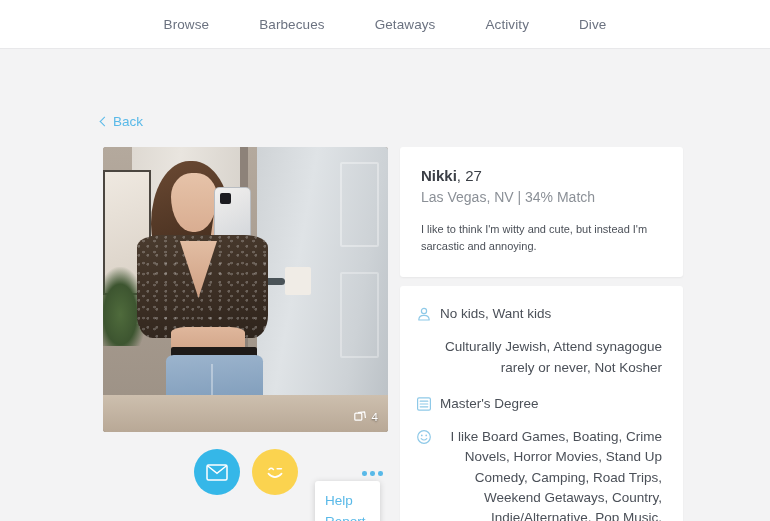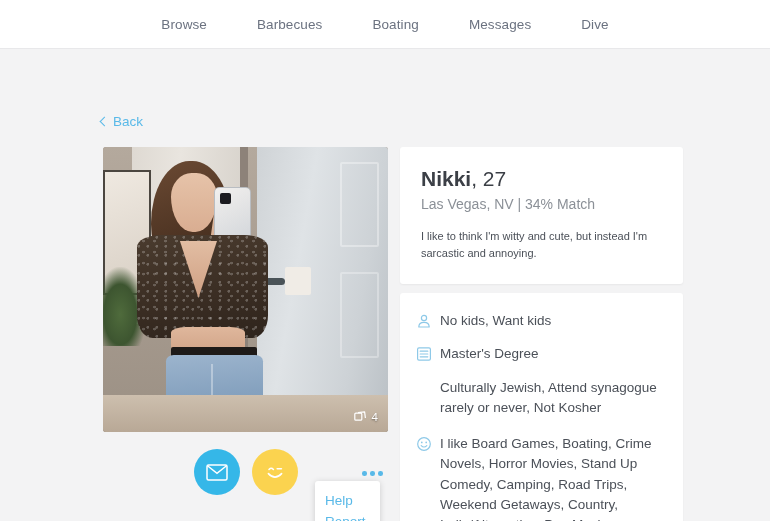--- a/index.html
+++ b/index.html
@@ -276,21 +276,21 @@
     width: 283px;
   }
   .card {
     background: #ffffff;
     border-radius: 3px;
     box-shadow: 0 1px 2px rgba(0,0,0,.05);
   }
   .card-profile { padding: 20px 21px 22px 21px; }
 
   .name-line {
-    font-size: 21px;
+    font-size: 15px;
     color: #3b3f46;
     margin-bottom: 5px;
   }
   .name-line .nm { font-weight: bold; }
 
   .meta-line {
     font-size: 14px;
     color: #8b9097;
     margin-bottom: 16px;
   }
@@ -314,31 +314,32 @@
   .detail-row:last-child { margin-bottom: 0; }
   .detail-icon {
     flex: 0 0 16px;
     width: 16px; height: 16px;
     margin-top: 2px;
   }
   .detail-text {
     font-size: 13.5px;
     color: #4b5058;
     line-height: 1.5;
+    text-align: right;
   }
   .detail-row.indented { padding-left: 24px; margin-bottom: 16px; }
 </style>
 </head>
 <body>
 
 <div class="navbar">
   <span class="nav-item">Browse</span>
   <span class="nav-item">Barbecues</span>
-  <span class="nav-item">Boating</span>
-  <span class="nav-item">Messages</span>
+  <span class="nav-item">Getaways</span>
+  <span class="nav-item">Activity</span>
   <span class="nav-item">Dive</span>
 </div>
 
 <div class="page">
 
   <div class="back-link">
     <span class="chev"></span>
     <span>Back</span>
   </div>
 
@@ -419,30 +420,30 @@
     <div class="card card-details">
 
       <div class="detail-row">
         <svg class="detail-icon" viewBox="0 0 16 16">
           <circle cx="8" cy="5" r="2.6" fill="none" stroke="#8ec9e8" stroke-width="1.2"></circle>
           <path d="M2.8 14 q0 -4.6 5.2 -4.6 q5.2 0 5.2 4.6 z" fill="none" stroke="#8ec9e8" stroke-width="1.2" stroke-linejoin="round"></path>
         </svg>
         <span class="detail-text">No kids, Want kids</span>
       </div>
 
+      <div class="detail-row indented">
+        <span class="detail-text">Culturally Jewish, Attend synagogue rarely or never, Not Kosher</span>
+      </div>
+
       <div class="detail-row">
         <svg class="detail-icon" viewBox="0 0 16 16">
           <rect x="1.6" y="1.8" width="12.8" height="12.4" rx="1.4" fill="none" stroke="#8ec9e8" stroke-width="1.2"></rect>
           <path d="M4.2 5.2 h7.6 M4.2 8 h7.6 M4.2 10.8 h7.6" stroke="#8ec9e8" stroke-width="1.2" stroke-linecap="round"></path>
         </svg>
         <span class="detail-text">Master's Degree</span>
-      </div>
-
-      <div class="detail-row indented">
-        <span class="detail-text">Culturally Jewish, Attend synagogue rarely or never, Not Kosher</span>
       </div>
 
       <div class="detail-row">
         <svg class="detail-icon" viewBox="0 0 16 16">
           <circle cx="8" cy="8" r="6.3" fill="none" stroke="#8ec9e8" stroke-width="1.2"></circle>
           <circle cx="5.8" cy="6.4" r=".85" fill="#8ec9e8"></circle>
           <circle cx="10.2" cy="6.4" r=".85" fill="#8ec9e8"></circle>
           <path d="M5.2 9.6 q2.8 2.8 5.6 0" fill="none" stroke="#8ec9e8" stroke-width="1.2" stroke-linecap="round"></path>
         </svg>
         <span class="detail-text">I like Board Games, Boating, Crime Novels, Horror Movies, Stand Up Comedy, Camping, Road Trips, Weekend Getaways, Country, Indie/Alternative, Pop Music, Barbecues, Cocktails, Dive Bars</span>

